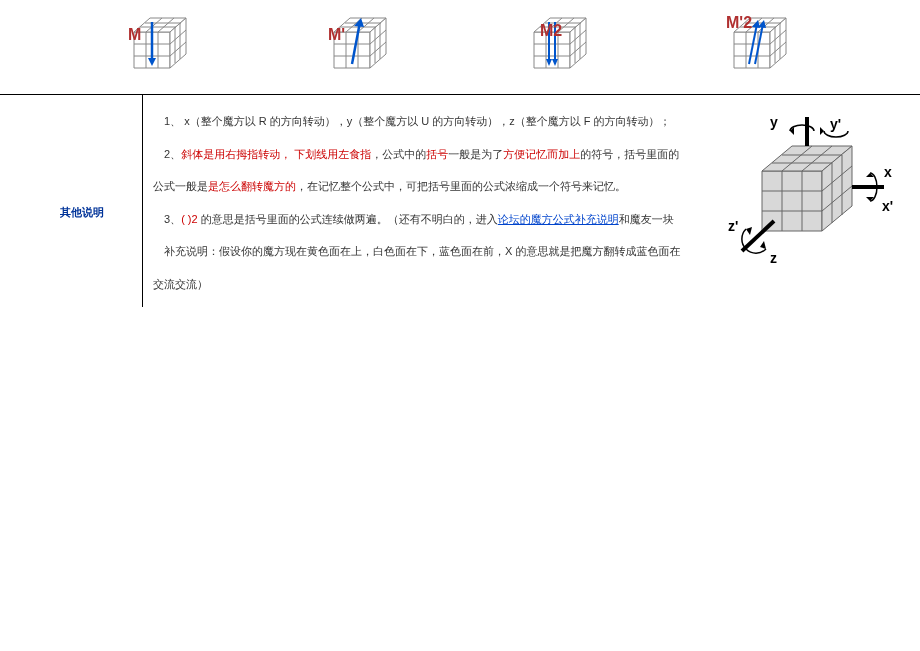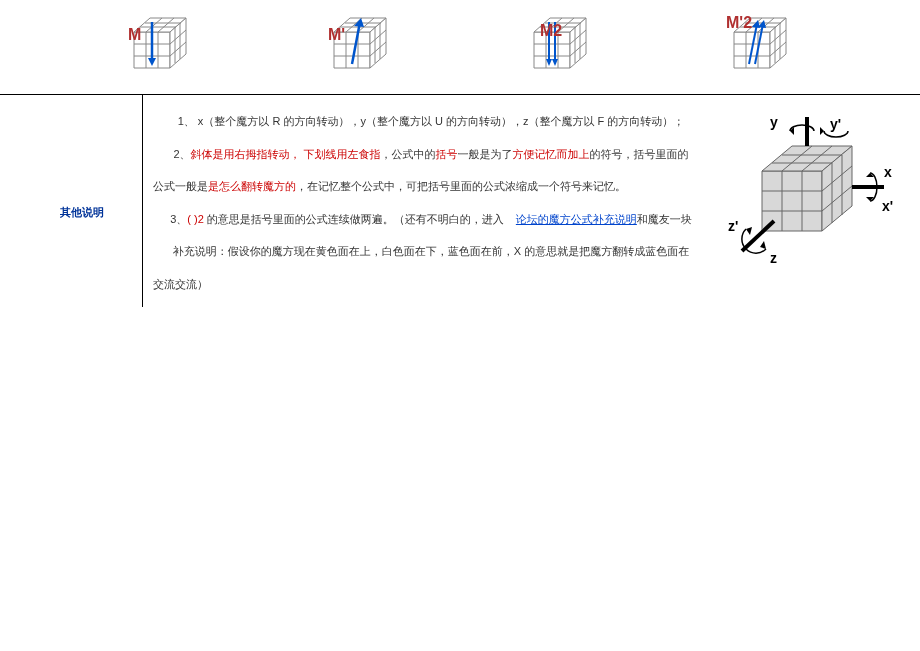--- a/index.html
+++ b/index.html
@@ -57,24 +57,24 @@
     padding: 12px 10px 4px 10px;
     line-height: 2.6;
     font-size: 11px;
     color: #333;
   }
   .right-col {
     width: 200px;
     padding: 16px 8px 4px 4px;
   }
   .red { color: #cc0000; font-weight: normal; }
-  .blue-u { color: #0044cc; text-decoration: underline; margin-left: 12px; }
+  .blue-u { color: #0044cc; text-decoration: underline; }
   .blue { color: #003399; font-weight: bold; }
   .para { margin: 0 0 4px 0; }
-  .indent { text-indent: 1em; text-align: center; }
+  .indent { text-indent: 1em; }
   svg { display: block; }
 </style>
 </head>
 <body>
 
 <div class="top-row">
   <div class="cube-cell">
     <div class="cube-wrap">
       <svg width="80" height="70" viewBox="0 0 80 70">
         <g stroke="#888" stroke-width="1" fill="#fff">

